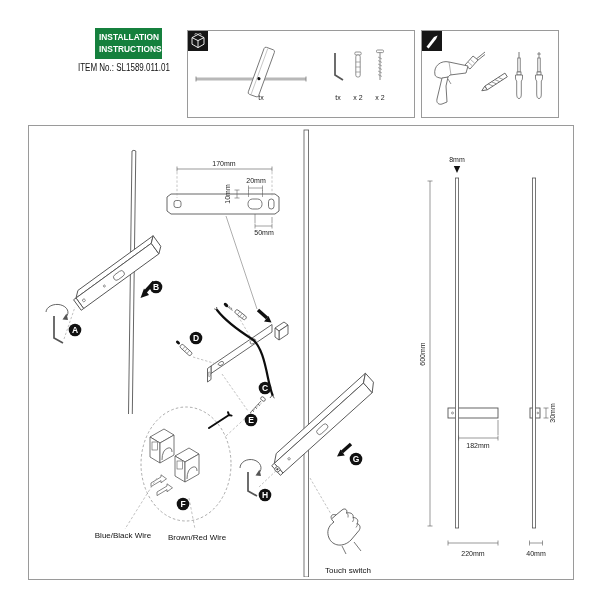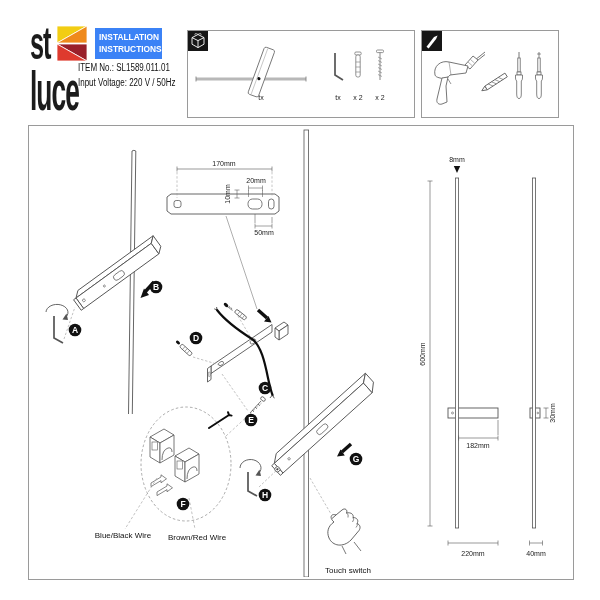--- a/index.html
+++ b/index.html
@@ -1,61 +1,44 @@
 <!DOCTYPE html>
 <html><head>
 <meta charset="utf-8">
 <style>
   html,body{margin:0;padding:0;background:#fff;}
   .page{position:relative;width:600px;height:600px;background:#fff;overflow:hidden;
         font-family:"Liberation Sans",sans-serif;}
   .abs{position:absolute;}
   .box{position:absolute;border:1px solid #9a9a9a;background:#fff;}
   .corner-icon{position:absolute;left:0;top:0;width:20px;height:20px;background:#161616;}
-  .title-box{position:absolute;left:95px;top:28px;width:67px;height:31px;background:#3b82f6;
+  .title-box{position:absolute;left:95px;top:28px;width:67px;height:31px;background:#15803d;
              color:#fff;font-weight:bold;font-size:9.5px;line-height:12px;padding:3px 0 0 4px;box-sizing:border-box;}
   .title-box div{transform:scaleX(.88);transform-origin:0 50%;white-space:nowrap;}
   .info{position:absolute;left:78px;top:62px;width:120px;font-size:10px;color:#111;}
   .info div{height:15px;}
   .info span{display:inline-block;transform:scaleX(.8);transform-origin:0 50%;white-space:nowrap;}
   svg text{font-family:"Liberation Sans",sans-serif;}
   .dimt{font-size:7px;fill:#222;}
   .lblt{font-size:8px;fill:#111;}
   .stepc circle{fill:#111;}
   .stepc text{font-size:8.5px;font-weight:bold;fill:#fff;text-anchor:middle;}
 </style>
 </head>
 <body>
 
 <div class="page">
 
-  <div class="abs" style="left:30px;top:22px;width:58px;height:93px;">
-    <svg width="58" height="93">
-      <g transform="scale(0.55,1)">
-        <text x="0" y="37" font-size="46" font-weight="bold" fill="#1b1b1b" letter-spacing="-2">st</text>
-      </g>
-      <g>
-        <polygon points="27,4 27,21 57,4" fill="#f2cd13" stroke="#fff" stroke-width="0.8"></polygon>
-        <polygon points="57,4 57,21 27,21" fill="#ef8a1c" stroke="#fff" stroke-width="0.8"></polygon>
-        <polygon points="27,22 57,22 57,39" fill="#99202a" stroke="#fff" stroke-width="0.8"></polygon>
-        <polygon points="27,22 27,39 57,39" fill="#de3a2e" stroke="#fff" stroke-width="0.8"></polygon>
-      </g>
-      <g transform="translate(0,41) scale(0.47,1)">
-        <text x="0" y="47" font-size="56" font-weight="bold" fill="#1b1b1b" letter-spacing="-2">luce</text>
-      </g>
-    </svg>
-  </div>
 
   <div class="title-box">
     <div>INSTALLATION</div>
     <div>INSTRUCTIONS</div>
   </div>
   <div class="info">
     <div><span>ITEM No.: SL1589.011.01</span></div>
-    <div><span>Input Voltage: 220 V / 50Hz</span></div>
   </div>
 
   <div class="box" style="left:187px;top:30px;width:226px;height:86px;">
     <div class="corner-icon">
       <svg width="20" height="20">
         <g stroke="#fff" fill="none" stroke-width="0.9">
           <path d="M10,3.5 L16,6.6 L16,13.2 L10,16.6 L4,13.2 L4,6.6 Z"></path>
           <path d="M4,6.6 L10,9.6 L16,6.6 M10,9.6 V16.6"></path>
           <path d="M10,3.5 C8,1.8 6.2,2.4 7.2,4.2 M10,3.5 C12,1.8 13.8,2.4 12.8,4.2" stroke-width="0.6"></path>
         </g>

